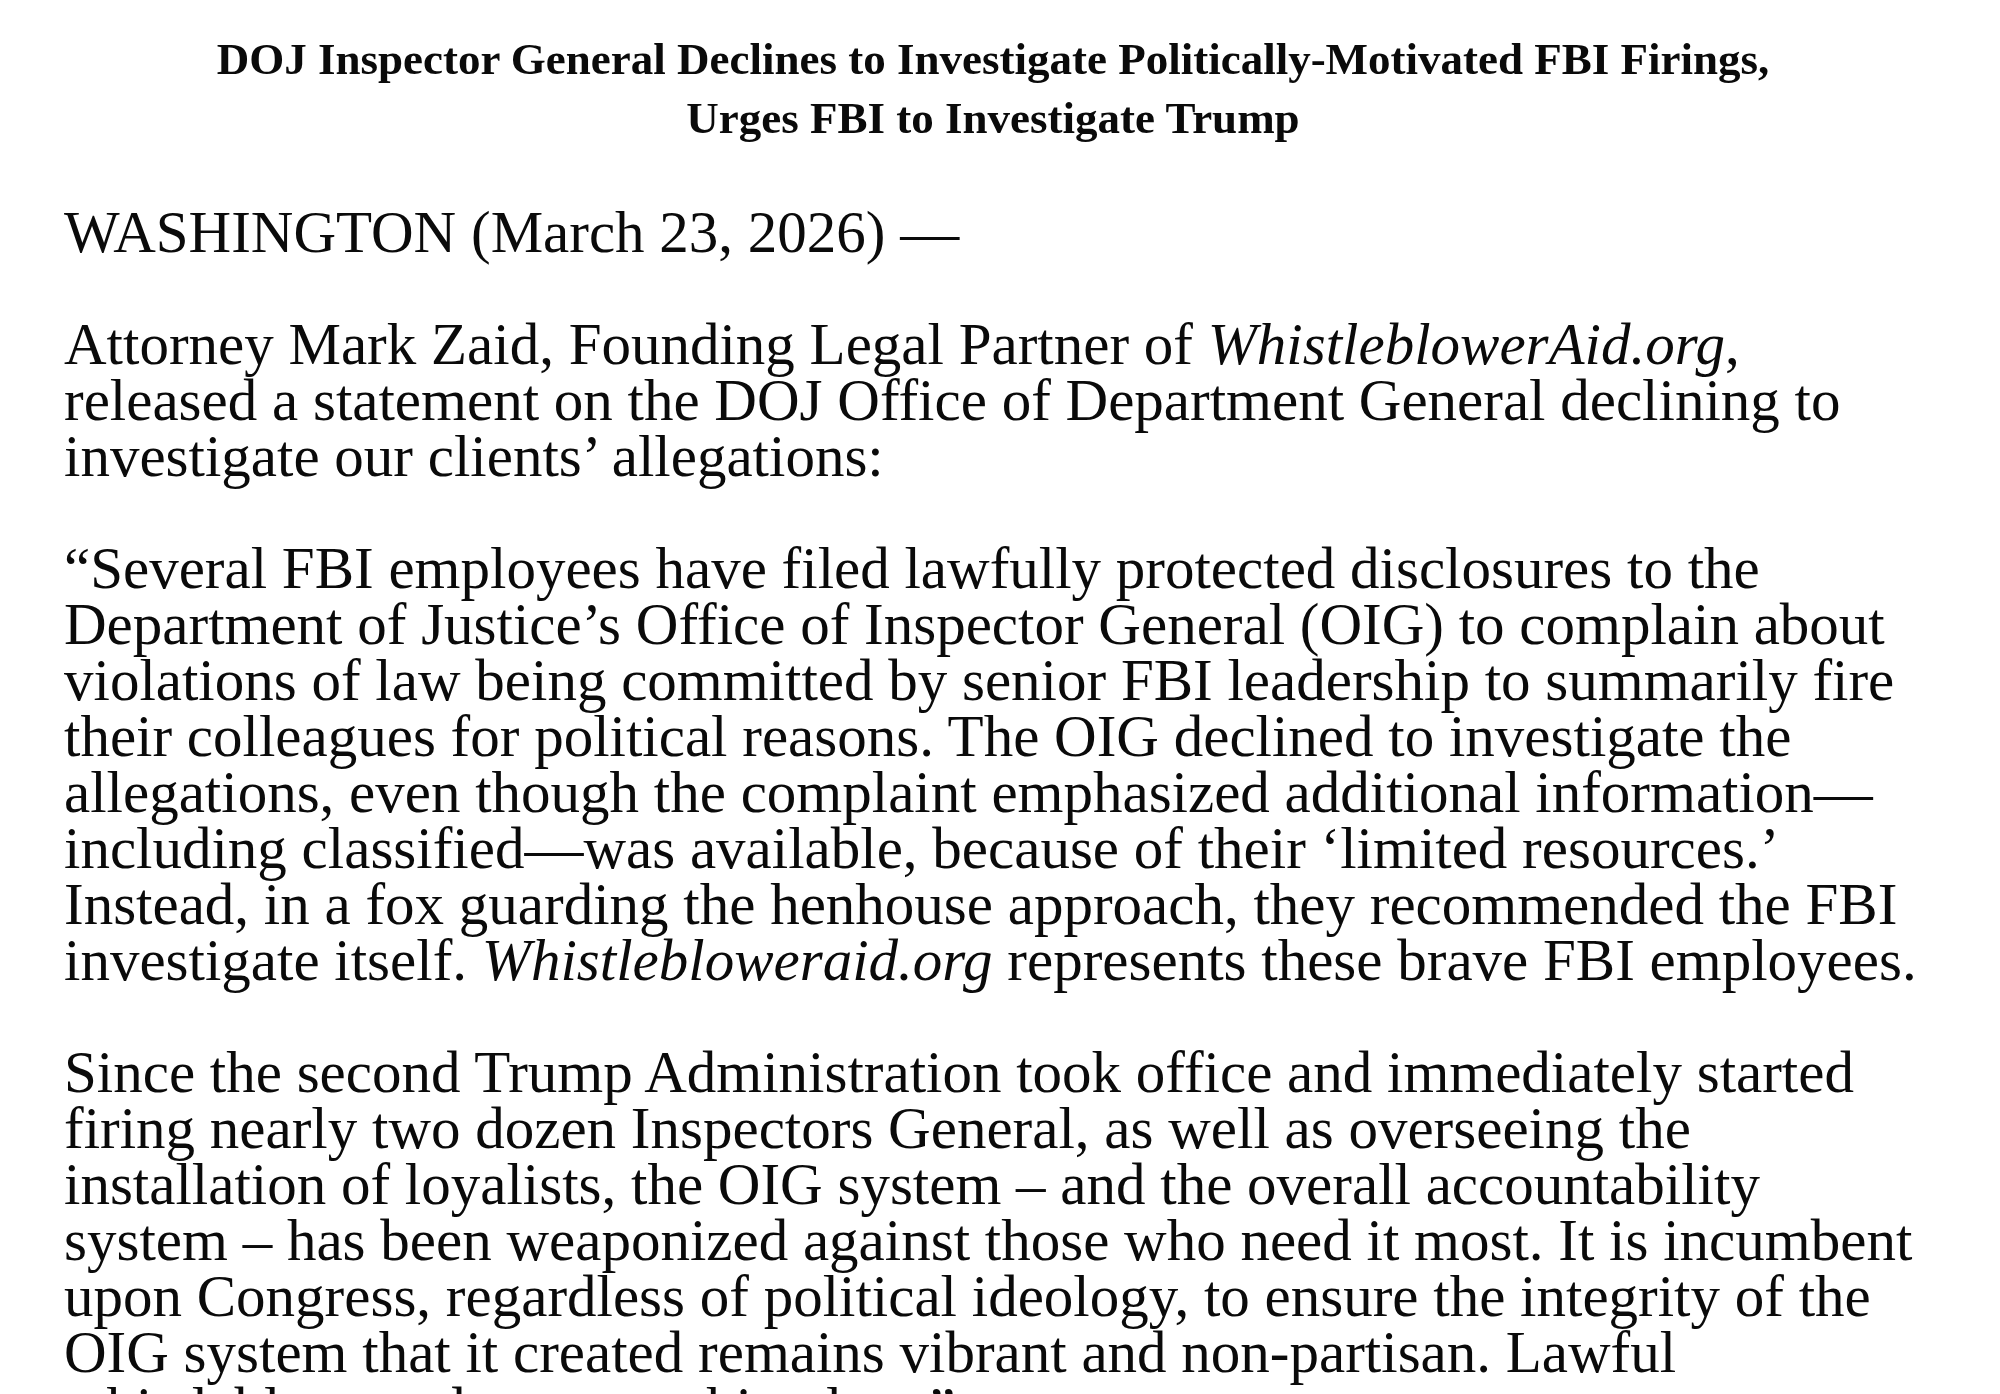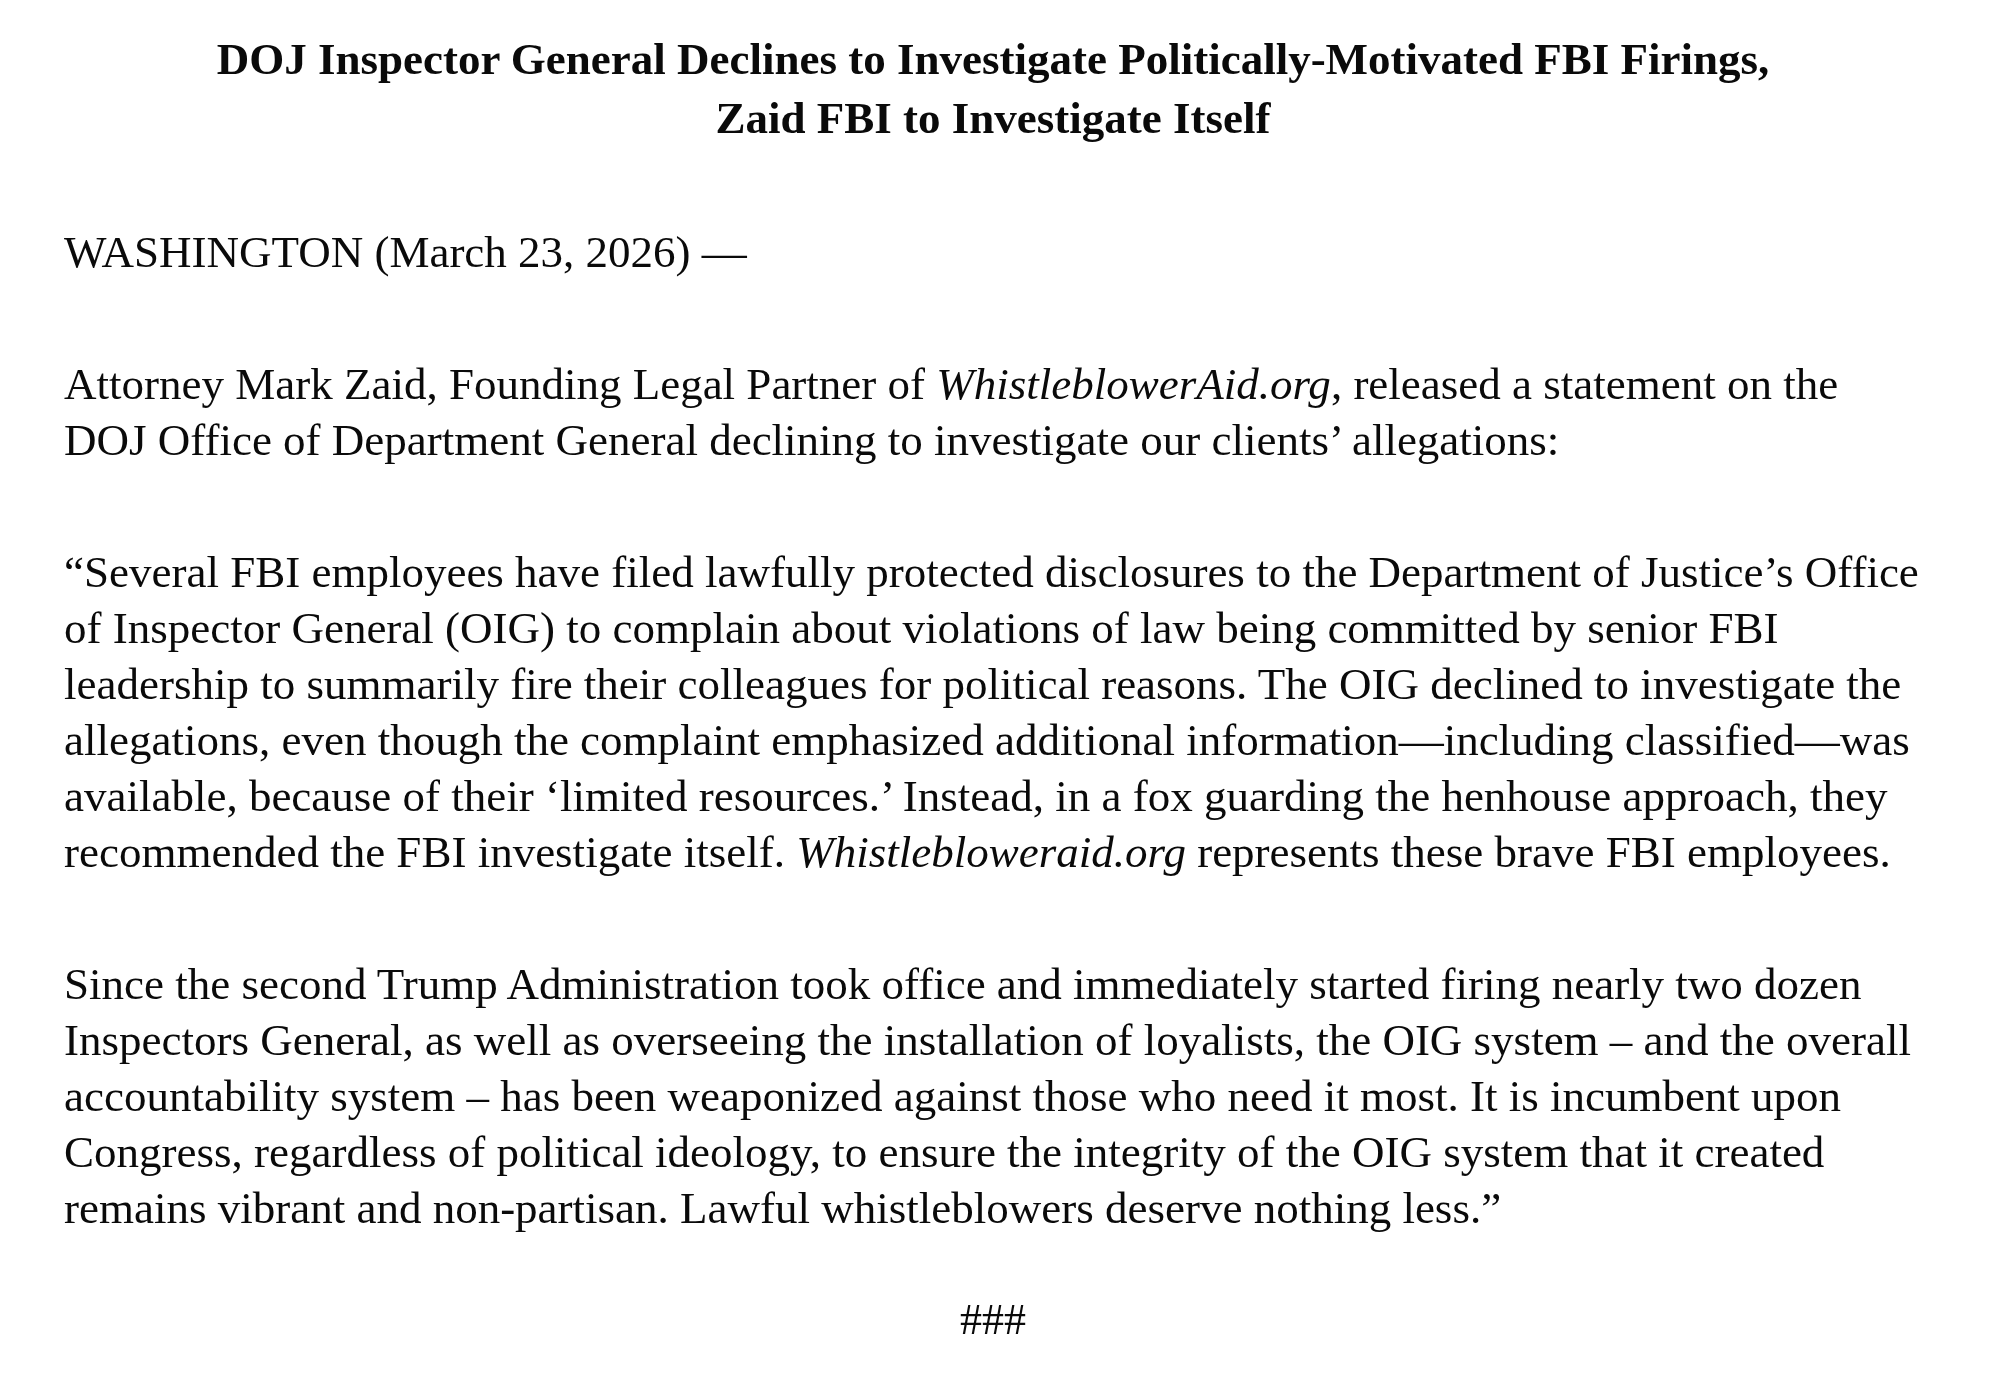--- a/index.html
+++ b/index.html
@@ -23,43 +23,43 @@
   }
   .doc-title {
     text-align: center;
     font-weight: 700;
     font-size: 45px;
     line-height: 59px;
     padding: 0 30px;
   }
   .dateline,
   .para {
-    font-size: 45px;
+    font-size: 59px;
     line-height: 56px;
-    margin: 76px 0 0 0;
+    margin: 56px 0 0 0;
     text-align: left;
   }
   .org {
     font-style: italic;
   }
   .end-mark {
     text-align: center;
     font-size: 44px;
     line-height: 56px;
     margin-top: 56px;
   }
 </style>
 </head>
 <body>
 
 <div class="page">
 
   <header class="doc-title">
     <div class="title-line">DOJ Inspector General Declines to Investigate Politically-Motivated FBI Firings,</div>
-    <div class="title-line">Zaid FBI to Investigate Itself</div>
+    <div class="title-line">Urges FBI to Investigate Trump</div>
   </header>
 
   <p class="dateline">WASHINGTON (March 23, 2026) —</p>
 
   <p class="para"><span>Attorney Mark Zaid, Founding Legal Partner of </span><em class="org">WhistleblowerAid.org</em><span>, released a statement on the DOJ Office of Department General declining to investigate our clients’ allegations:</span></p>
 
   <p class="para"><span>“Several FBI employees have filed lawfully protected disclosures to the Department of Justice’s Office of Inspector General (OIG) to complain about violations of law being committed by senior FBI leadership to summarily fire their colleagues for political reasons. The OIG declined to investigate the allegations, even though the complaint emphasized additional information—including classified—was available, because of their ‘limited resources.’ Instead, in a fox guarding the henhouse approach, they recommended the FBI investigate itself. </span><em class="org">Whistlebloweraid.org</em><span> represents these brave FBI employees.</span></p>
 
   <p class="para">Since the second Trump Administration took office and immediately started firing nearly two dozen Inspectors General, as well as overseeing the installation of loyalists, the OIG system – and the overall accountability system – has been weaponized against those who need it most. It is incumbent upon Congress, regardless of political ideology, to ensure the integrity of the OIG system that it created remains vibrant and non-partisan. Lawful whistleblowers deserve nothing less.”</p>
 

